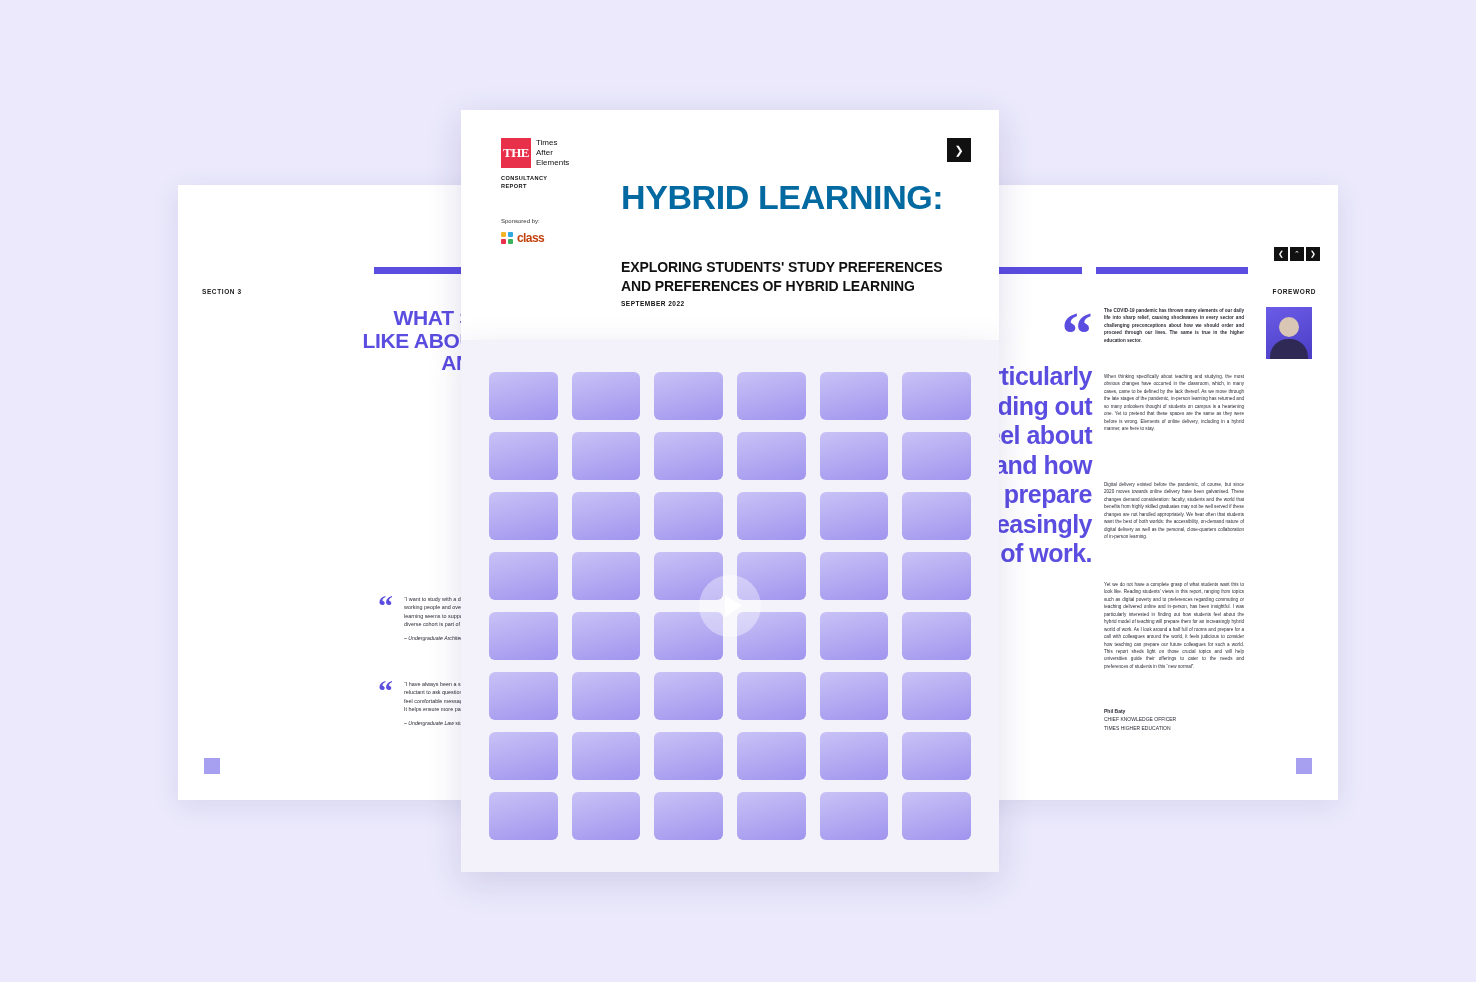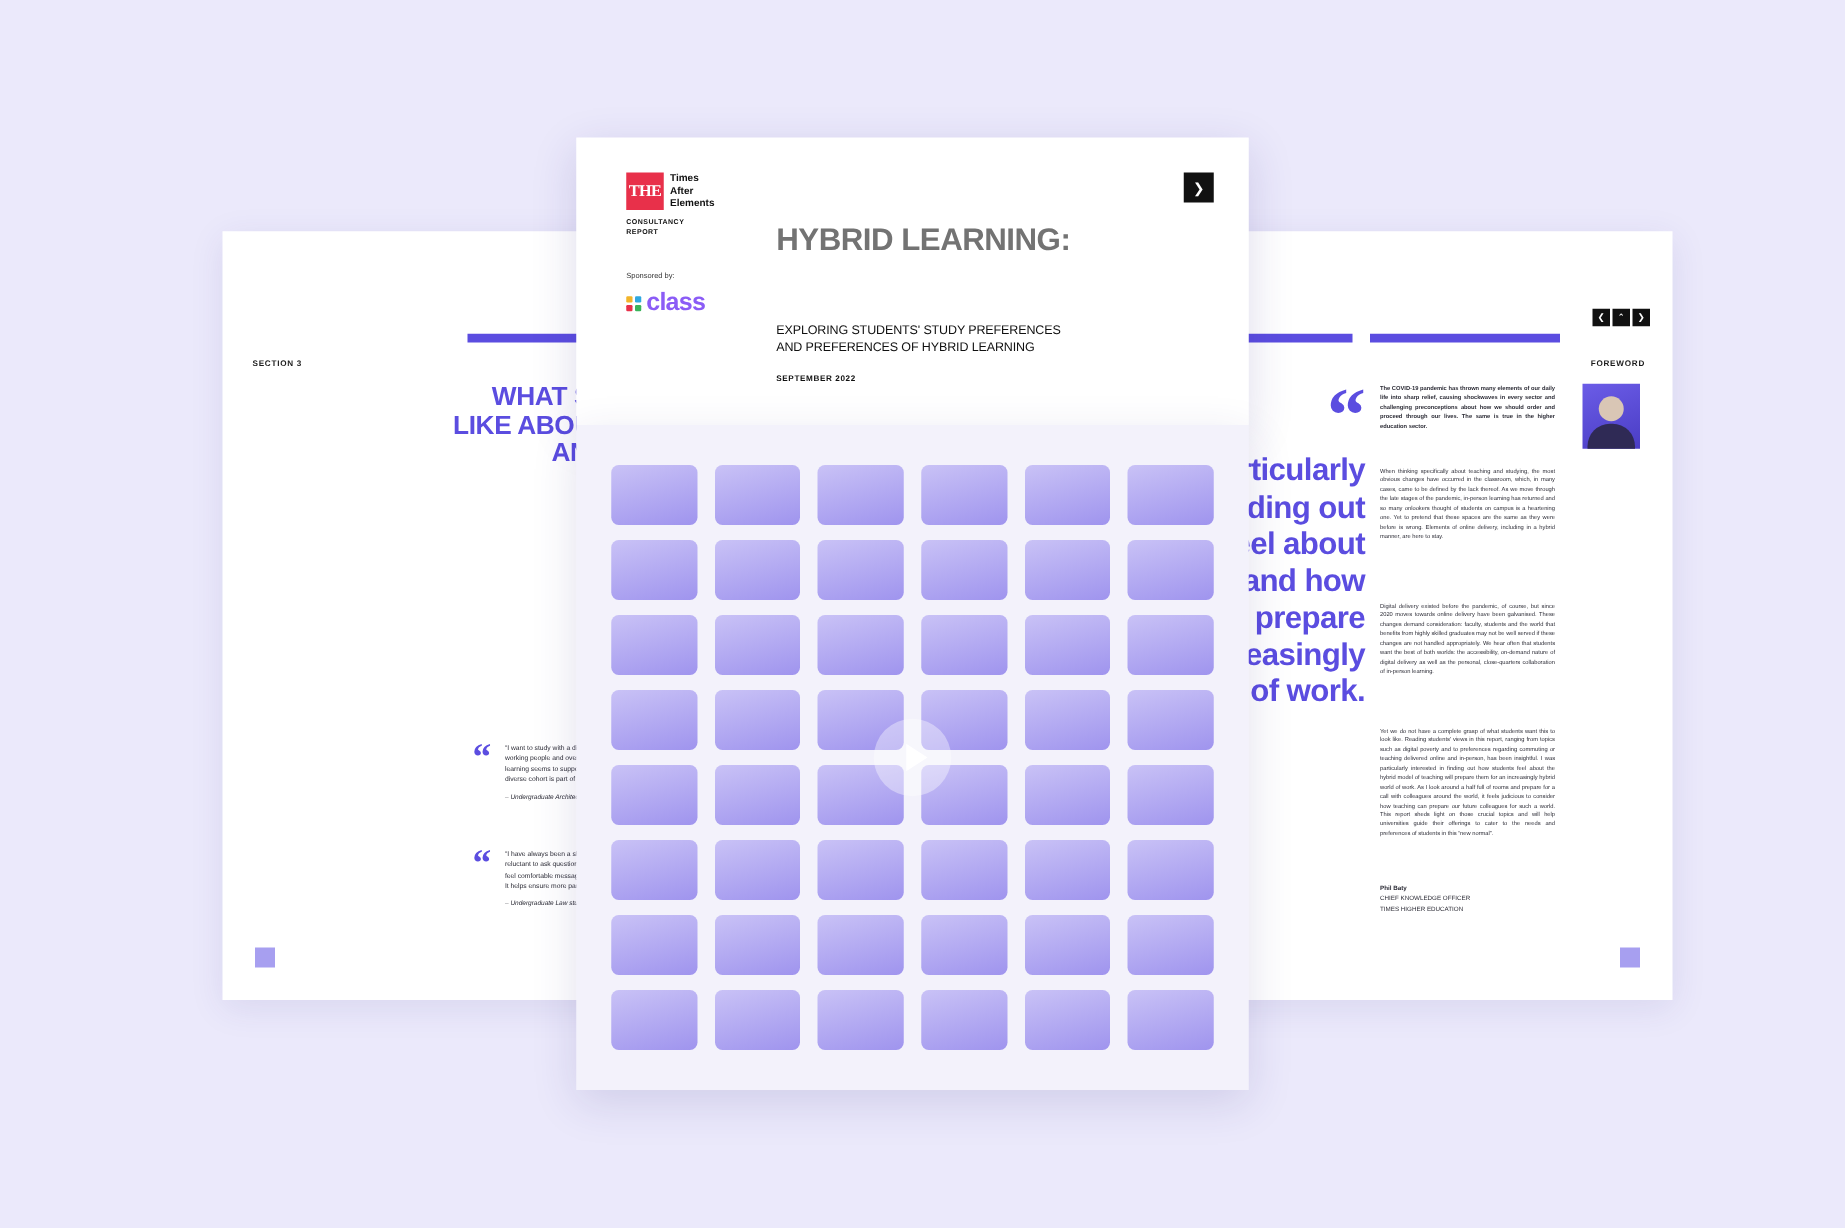--- a/index.html
+++ b/index.html
@@ -186,21 +186,21 @@
     background: #e8304a;
     color: #fff;
     font-weight: bold;
     font-size: 13px;
     letter-spacing: -0.5px;
     display: flex; align-items: center; justify-content: center;
     font-family: "Liberation Serif", serif;
   }
   .the-words {
     font-size: 8px;
-    font-weight: bold;
+    font-weight: normal;
     line-height: 1.22;
     color: #111;
   }
   .the-sub {
     position: absolute;
     left: 40px; top: 64px;
     font-size: 5.6px;
     font-weight: bold;
     letter-spacing: 0.4px;
     color: #111;
@@ -217,39 +217,39 @@
     left: 40px; top: 121px;
     display: flex; align-items: center; gap: 4px;
   }
   .class-dots {
     display: grid;
     grid-template-columns: 5px 5px;
     grid-gap: 2px;
   }
   .class-dots i { display: block; width: 5px; height: 5px; border-radius: 1px; }
   .class-word {
-    font-size: 20px;
-    font-weight: bold;
-    color: #8b5cf6;
+    font-size: 12px;
+    font-weight: bold;
+    color: #c2410c;
     letter-spacing: -0.6px;
   }
   .cover-title {
     position: absolute;
     left: 160px; top: 68px;
-    font-size: 25px;
+    font-size: 34px;
     line-height: 1.12;
     font-weight: bold;
-    color: #737373;
+    color: #0369a1;
     letter-spacing: -0.4px;
   }
   .cover-sub {
     position: absolute;
     left: 160px; top: 148px;
-    font-size: 10px;
-    font-weight: normal;
+    font-size: 14px;
+    font-weight: bold;
     line-height: 1.35;
     color: #111;
     letter-spacing: -0.1px;
   }
   .cover-date {
     position: absolute;
     left: 160px; top: 190px;
     font-size: 6.5px;
     font-weight: bold;
     letter-spacing: 0.5px;

